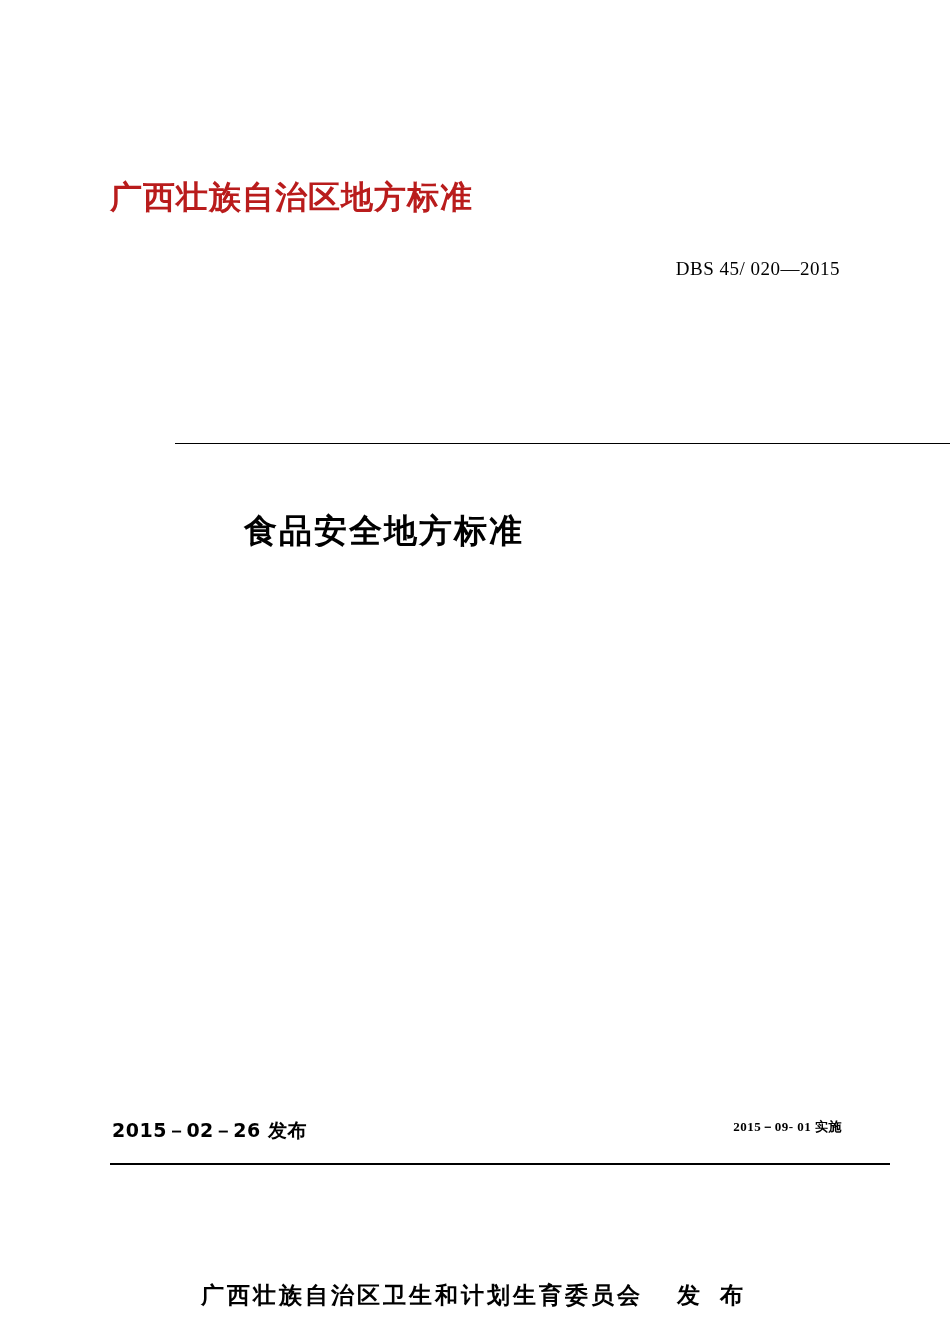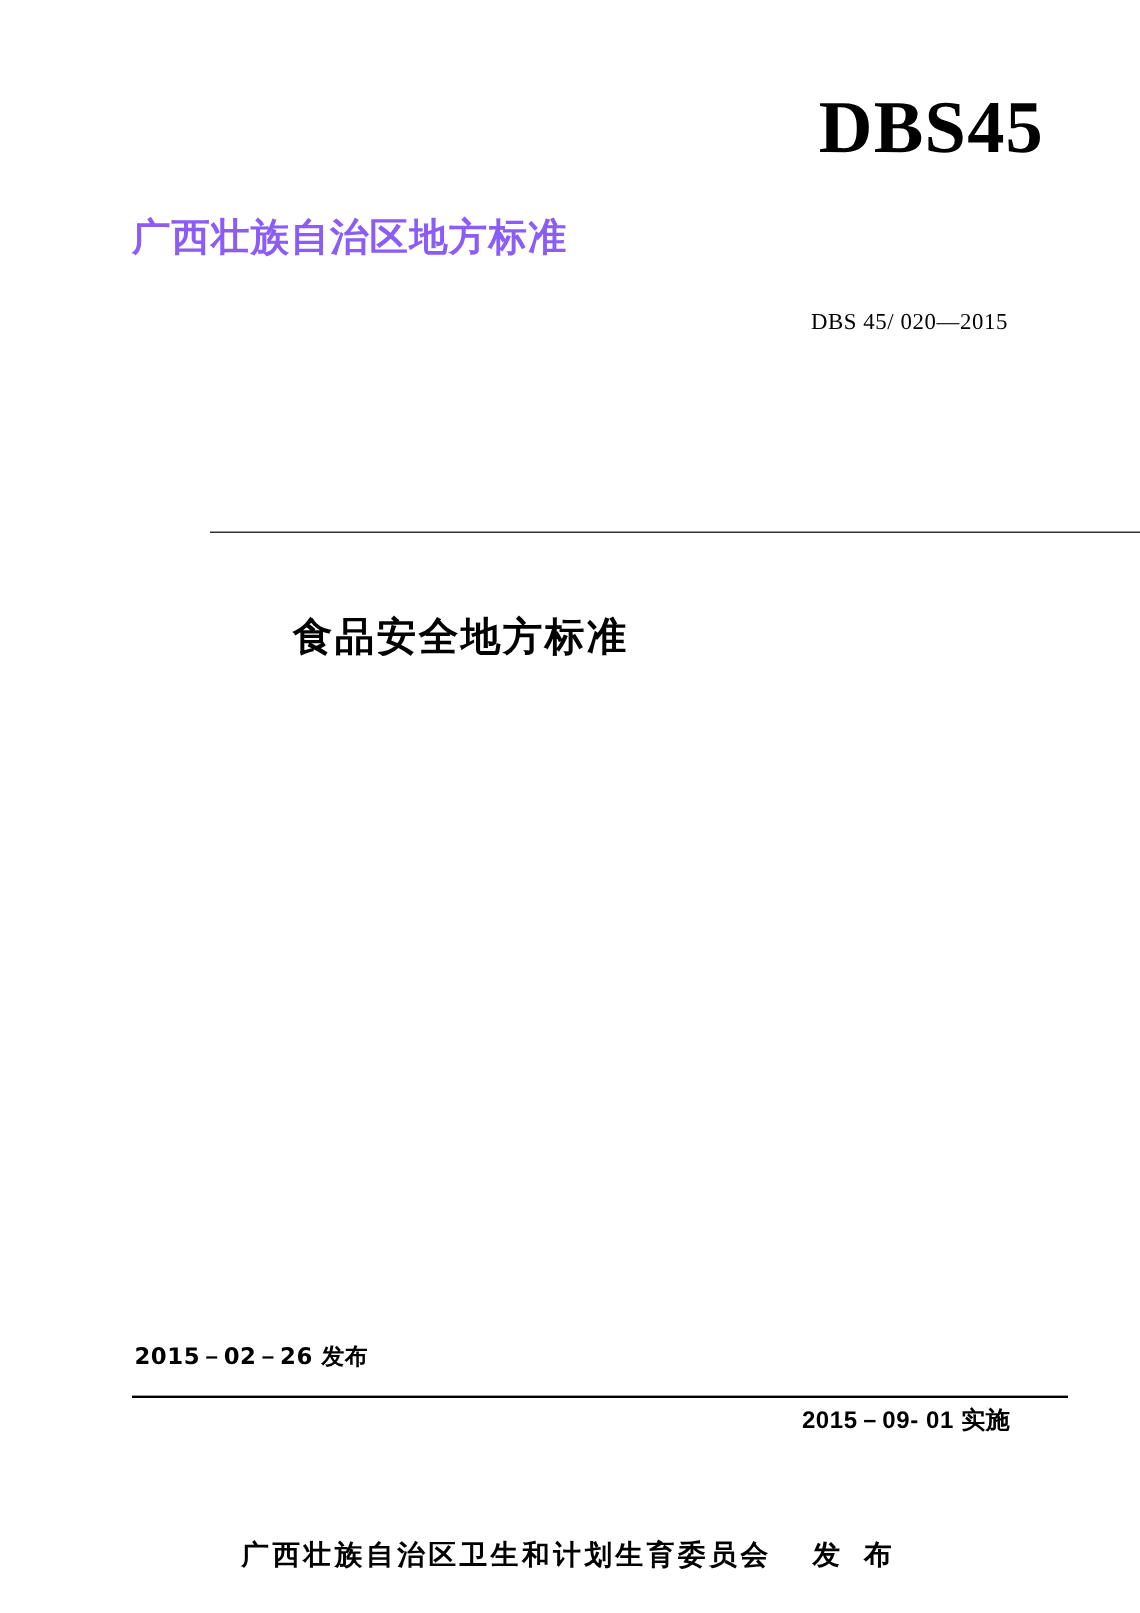--- a/index.html
+++ b/index.html
@@ -39,21 +39,21 @@
   }
 
   .org-title {
     position: absolute;
     top: 176px;
     left: 110px;
     font-family: "DejaVu Sans", sans-serif;
     font-weight: bold;
     font-size: 32px;
     letter-spacing: 1px;
-    color: #8b5cf6;
+    color: #b91c1c;
   }
 
   .doc-number {
     position: absolute;
     top: 258px;
     right: 110px;
     font-family: "Liberation Serif", serif;
     font-size: 19px;
     letter-spacing: 0.5px;
     color: #000000;
@@ -90,25 +90,25 @@
     position: absolute;
     top: 1118px;
     left: 112px;
     font-family: "DejaVu Sans", sans-serif;
     font-weight: bold;
     font-size: 19px;
     letter-spacing: 0.5px;
   }
   .date-effective {
     position: absolute;
-    top: 1170px;
+    top: 1118px;
     right: 108px;
-    font-family: Liberation Sans, sans-serif;
+    font-family: Liberation Serif, serif;
     font-weight: bold;
-    font-size: 20px;
+    font-size: 13px;
     letter-spacing: 0.5px;
   }
 
   .rule-bottom {
     position: absolute;
     top: 1163px;
     left: 110px;
     width: 780px;
     height: 2px;
     background: #000;
@@ -127,21 +127,20 @@
     letter-spacing: 3px;
   }
   .publisher .pub-name { }
   .publisher .pub-verb { margin-left: 34px; letter-spacing: 6px; }
 </style>
 </head>
 <body>
 
 <div class="page">
 
-  <div class="std-code">DBS45</div>
 
   <div class="org-title">广西壮族自治区地方标准</div>
 
   <div class="doc-number">DBS 45/ 020—2015</div>
 
   <div class="rule-top"></div>
 
   <div class="main-title">
     <span class="line1">食品安全地方标准</span>
   </div>

